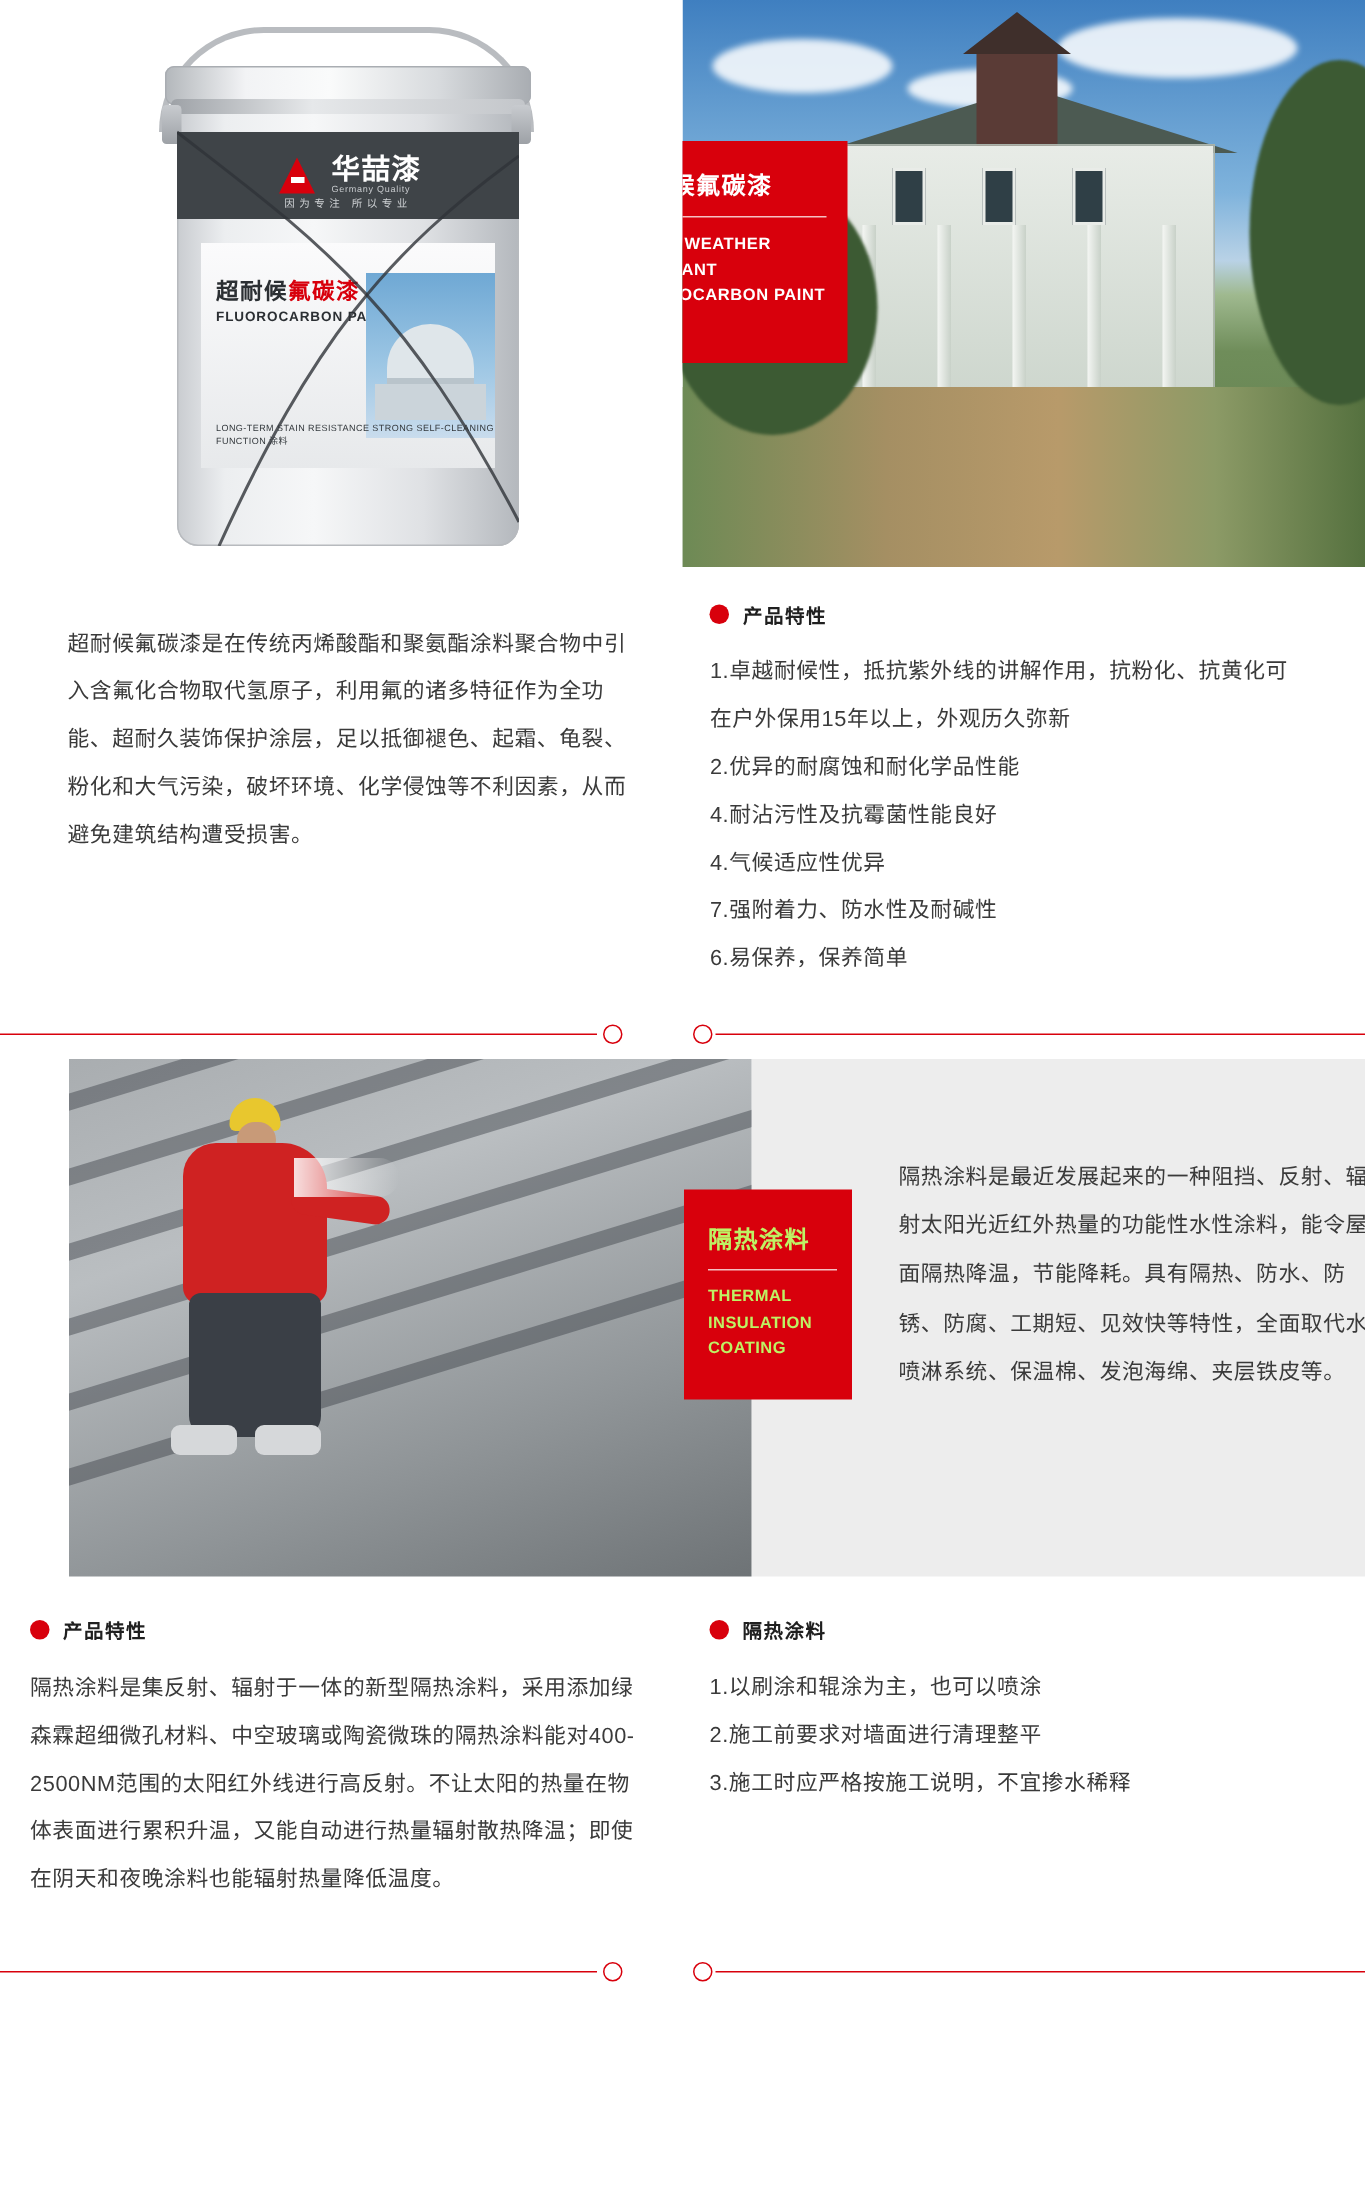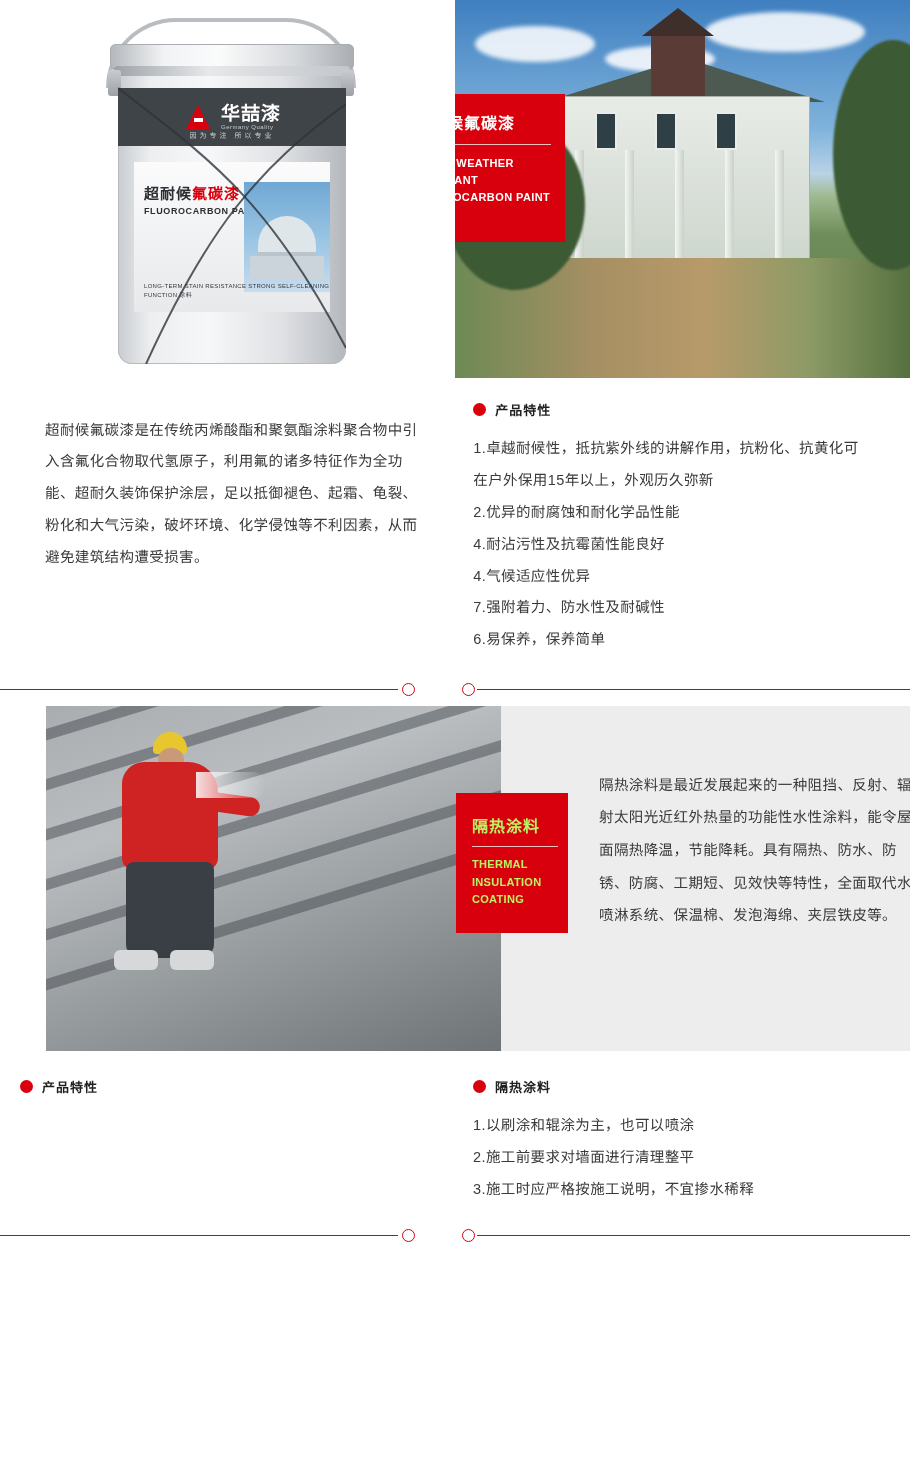--- a/index.html
+++ b/index.html
@@ -555,20 +555,21 @@
       <div class="en">THERMAL INSULATION COATING</div>
     </div>
   </div>
 
   <div class="cols2">
     <div class="col-left">
       <div class="sec-head">
         <span class="sec-dot"></span>
         <span class="sec-title">产品特性</span>
       </div>
+      <p class="body-text">隔热涂料是集反射、辐射于一体的新型隔热涂料，采用添加绿森霖超细微孔材料、中空玻璃或陶瓷微珠的隔热涂料能对400-2500NM范围的太阳红外线进行高反射。不让太阳的热量在物体表面进行累积升温，又能自动进行热量辐射散热降温；即使在阴天和夜晚涂料也能辐射热量降低温度。</p>
     </div>
     <div class="col-right">
       <div class="sec-head">
         <span class="sec-dot"></span>
         <span class="sec-title">隔热涂料</span>
       </div>
       <div class="list-item">1.以刷涂和辊涂为主，也可以喷涂</div>
       <div class="list-item">2.施工前要求对墙面进行清理整平</div>
       <div class="list-item">3.施工时应严格按施工说明，不宜掺水稀释</div>
     </div>

